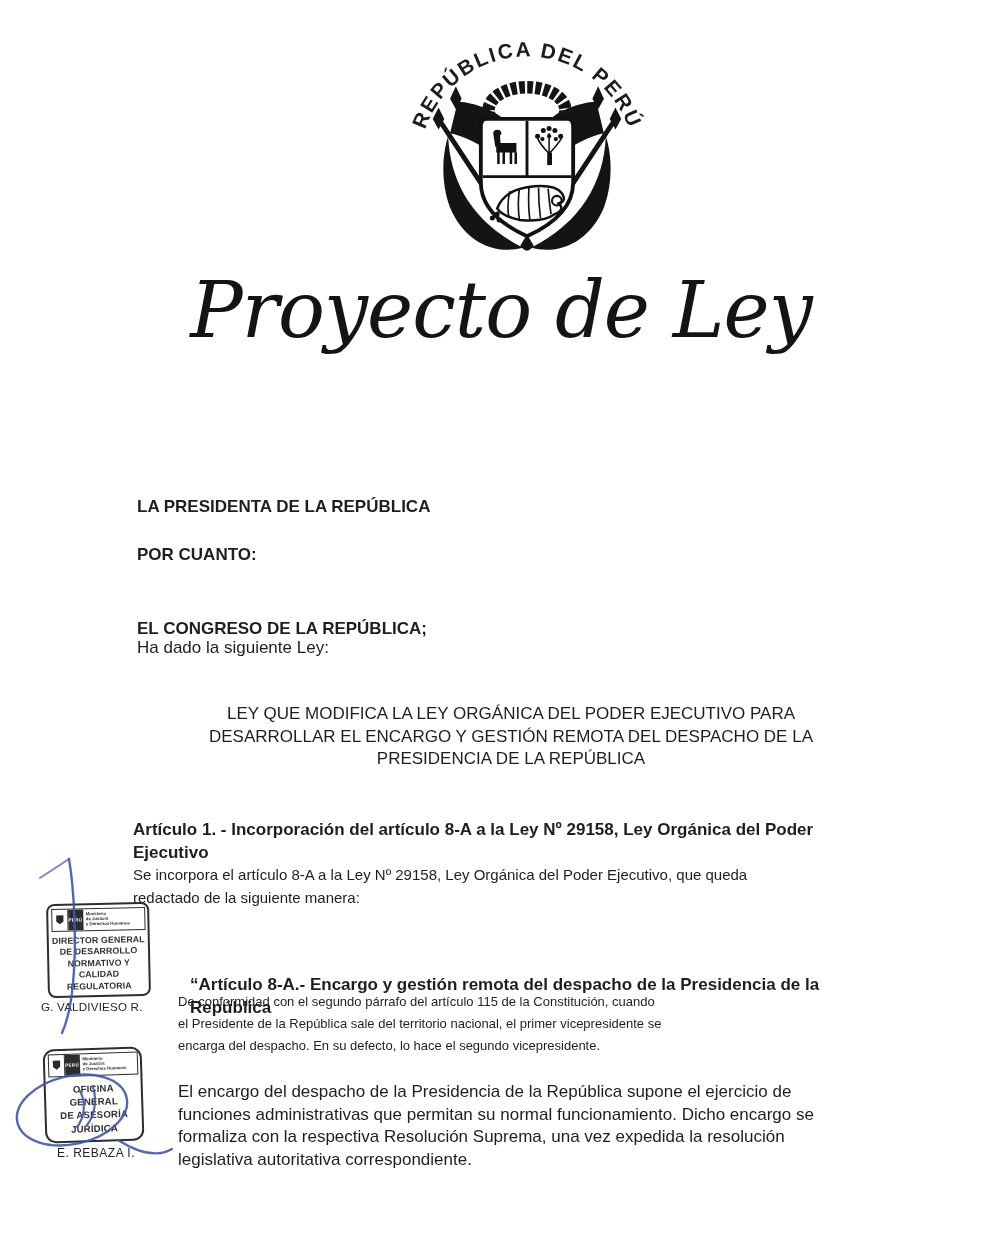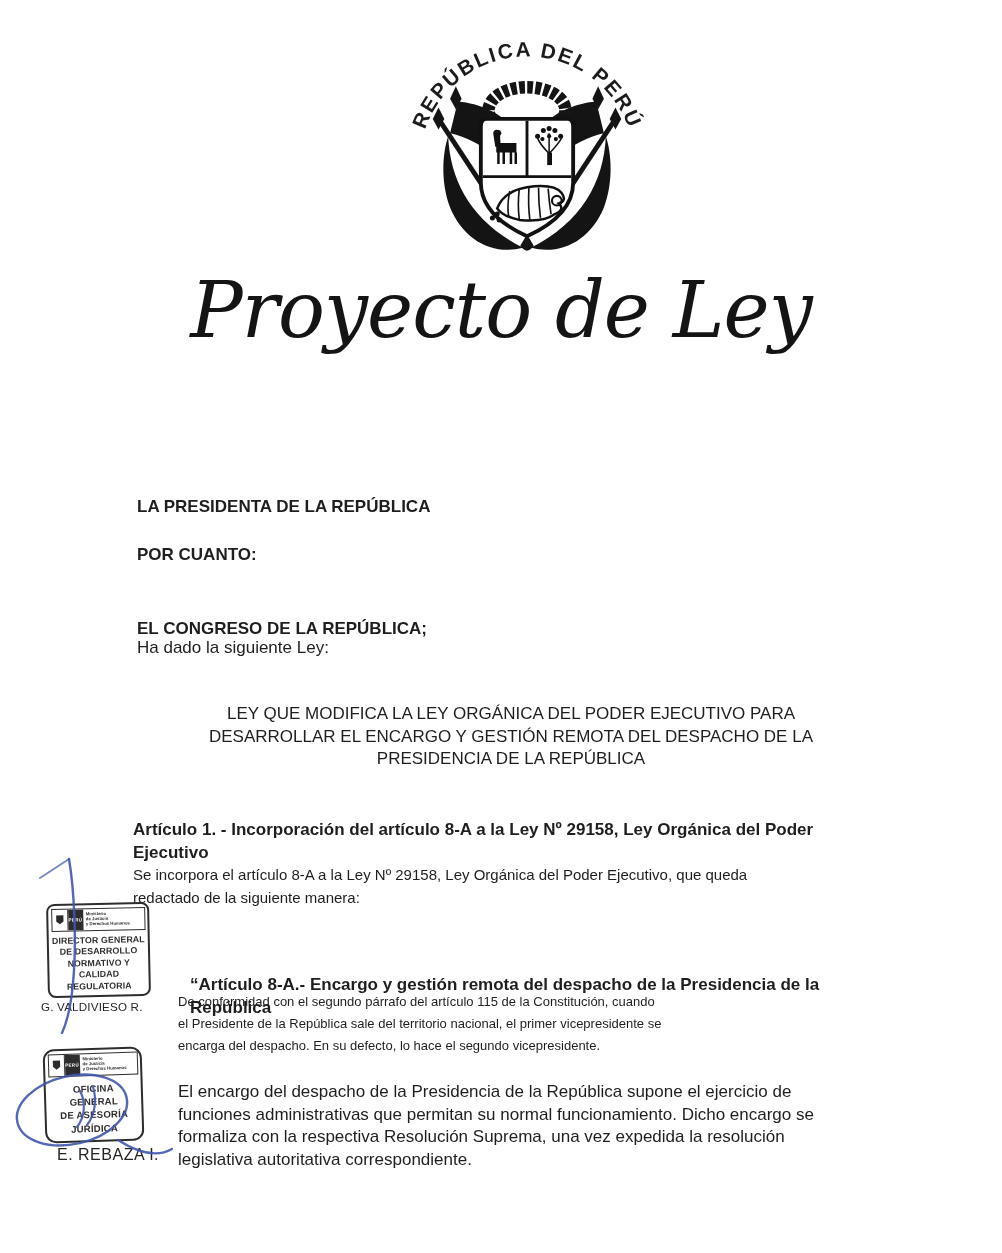--- a/index.html
+++ b/index.html
@@ -40,21 +40,21 @@
   .mini-logo{width:15px;border-right:1.5px solid #2d2d2d;display:flex;align-items:center;justify-content:center;flex:none;}
   .mini-logo svg{width:9px;height:12px;display:block;}
   .peru-tag{width:15px;background:#2d2d2d;color:#ffffff;font-size:4.5px;font-weight:bold;
     display:flex;align-items:center;justify-content:center;letter-spacing:.3px;flex:none;}
   .ministry{flex:1;font-size:4.3px;line-height:5.3px;padding:2px 2px 0 3px;white-space:pre-line;font-weight:bold;color:#2d2d2d;}
   .office{text-align:center;font-weight:bold;white-space:pre-line;color:#303030;}
   #stamp1 .office{font-size:8.8px;line-height:11.6px;margin-top:4px;letter-spacing:.1px;}
   #stamp2 .office{font-size:9.6px;line-height:13.4px;margin-top:6px;letter-spacing:.2px;}
   .signer{position:absolute;font-weight:normal;color:#242424;z-index:2;}
   #signer1{left:41px;top:1000px;font-size:11.6px;letter-spacing:.2px;}
-  #signer2{left:57px;top:1146px;font-size:16px;letter-spacing:.5px;}
+  #signer2{left:57px;top:1146px;font-size:12px;letter-spacing:.5px;}
   
   #ink{position:absolute;left:0;top:820px;width:210px;height:370px;z-index:5;pointer-events:none;}
 </style>
 </head>
 <body>
 
 <svg id="coat" class="abs" viewBox="0 0 260 260">
   <defs>
     <path id="arc" d="M 20 132 A 112 112 0 0 1 240 132" fill="none"></path>
   </defs>

